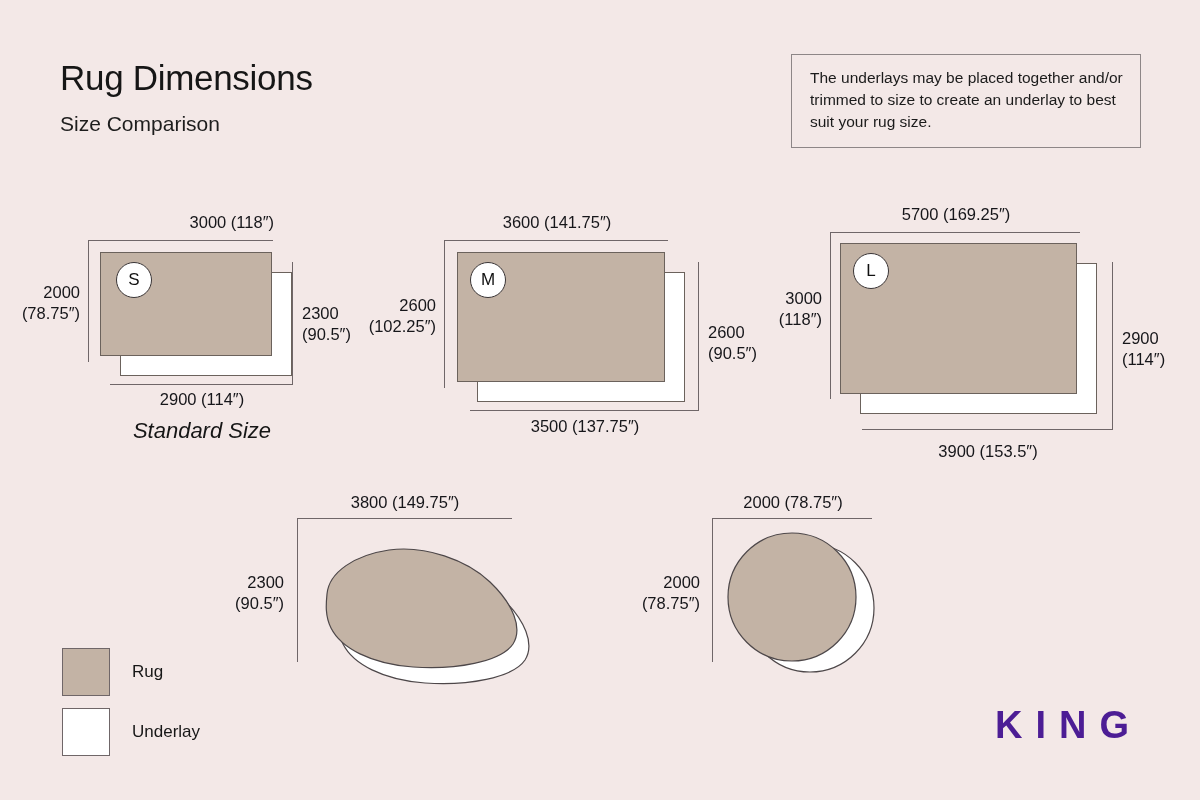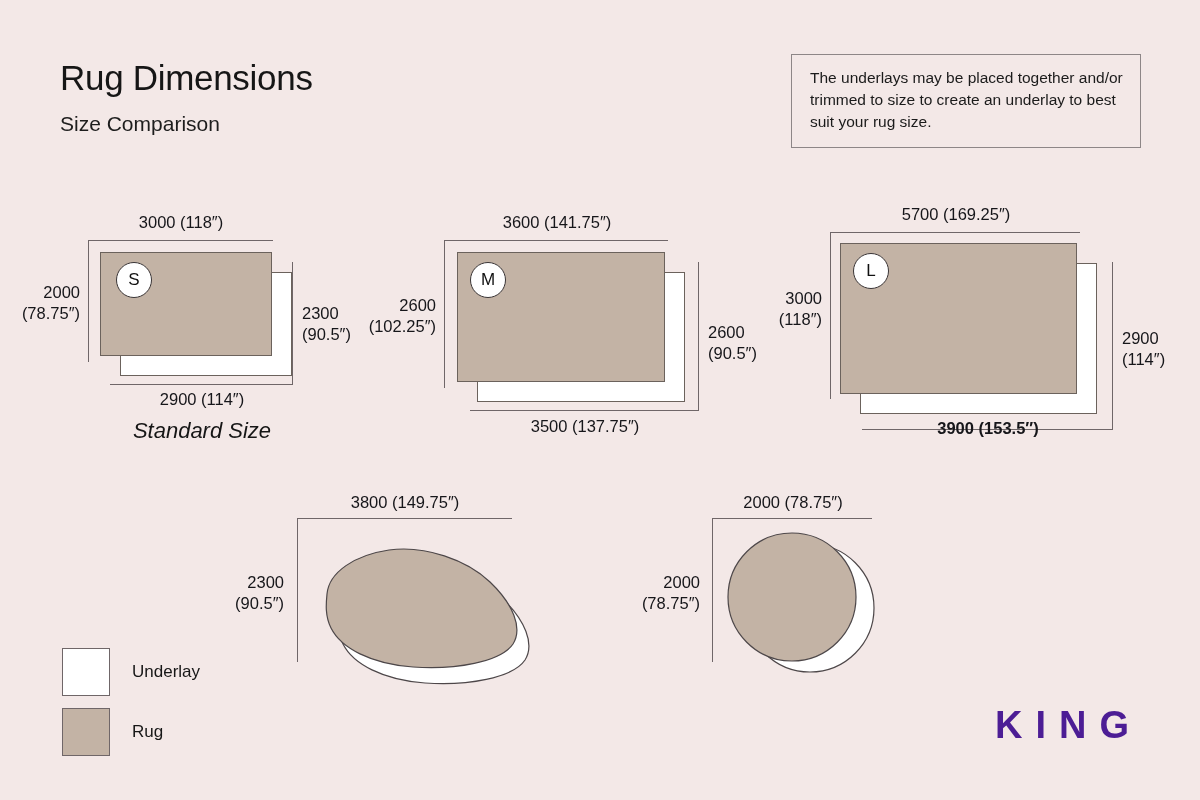--- a/index.html
+++ b/index.html
@@ -132,21 +132,21 @@
 
     <div class="brk brk-right" style="left:292px; top:262px; width:1px; height:122px;"></div>
     <div class="brk brk-bottom" style="left:110px; top:384px; width:183px; height:1px;"></div>
 
     <div class="underlay-rect" style="left:120px; top:272px; width:172px; height:104px;"></div>
     <div class="rug-rect" style="left:100px; top:252px; width:172px; height:104px;"></div>
     <div class="badge" style="left:116px; top:262px;">
       <span>S</span>
     </div>
 
-    <div class="dim-label center" style="left:88px; top:212px; width:186px;">
+    <div class="dim-label center" style="left:88px; top:212px; width:186px;text-align:right;">
       <span>3000 (118″)</span>
     </div>
     <div class="dim-label right" style="left:-8px; top:282px; width:88px;">
       <div>2000</div>
       <div>(78.75″)</div>
     </div>
     <div class="dim-label left" style="left:302px; top:303px; width:90px;">
       <div>2300</div>
       <div>(90.5″)</div>
     </div>
@@ -206,21 +206,21 @@
       <span>5700 (169.25″)</span>
     </div>
     <div class="dim-label right" style="left:740px; top:288px; width:82px;">
       <div>3000</div>
       <div>(118″)</div>
     </div>
     <div class="dim-label left" style="left:1122px; top:328px; width:78px;">
       <div>2900</div>
       <div>(114″)</div>
     </div>
-    <div class="dim-label center" style="left:862px; top:418px; width:252px;font-weight:bold;">
+    <div class="dim-label center" style="left:862px; top:441px; width:252px;">
       <span>3900 (153.5″)</span>
     </div>
   </div>
 
   <div class="diagram" style="left:0; top:0; width:620px; height:800px;">
 
     <div class="brk brk-top" style="left:297px; top:518px; width:215px; height:1px;"></div>
     <div class="brk brk-left" style="left:297px; top:518px; width:1px; height:144px;"></div>
 
     <svg style="position:absolute; left:285px; top:520px;" width="260" height="160" viewBox="0 0 260 160">
@@ -265,24 +265,24 @@
       <span>2000 (78.75″)</span>
     </div>
     <div class="dim-label right" style="left:612px; top:572px; width:88px;">
       <div>2000</div>
       <div>(78.75″)</div>
     </div>
   </div>
 
   <div class="legend">
     <div class="legend-row">
+      <div class="legend-swatch swatch-rug"></div>
+      <div class="legend-text">Rug</div>
+    </div>
+    <div class="legend-row">
       <div class="legend-swatch swatch-underlay"></div>
       <div class="legend-text">Underlay</div>
     </div>
-    <div class="legend-row">
-      <div class="legend-swatch swatch-rug"></div>
-      <div class="legend-text">Rug</div>
-    </div>
   </div>
 
   <div class="brand">KING</div>
 
 </div>
 
 </body></html>

